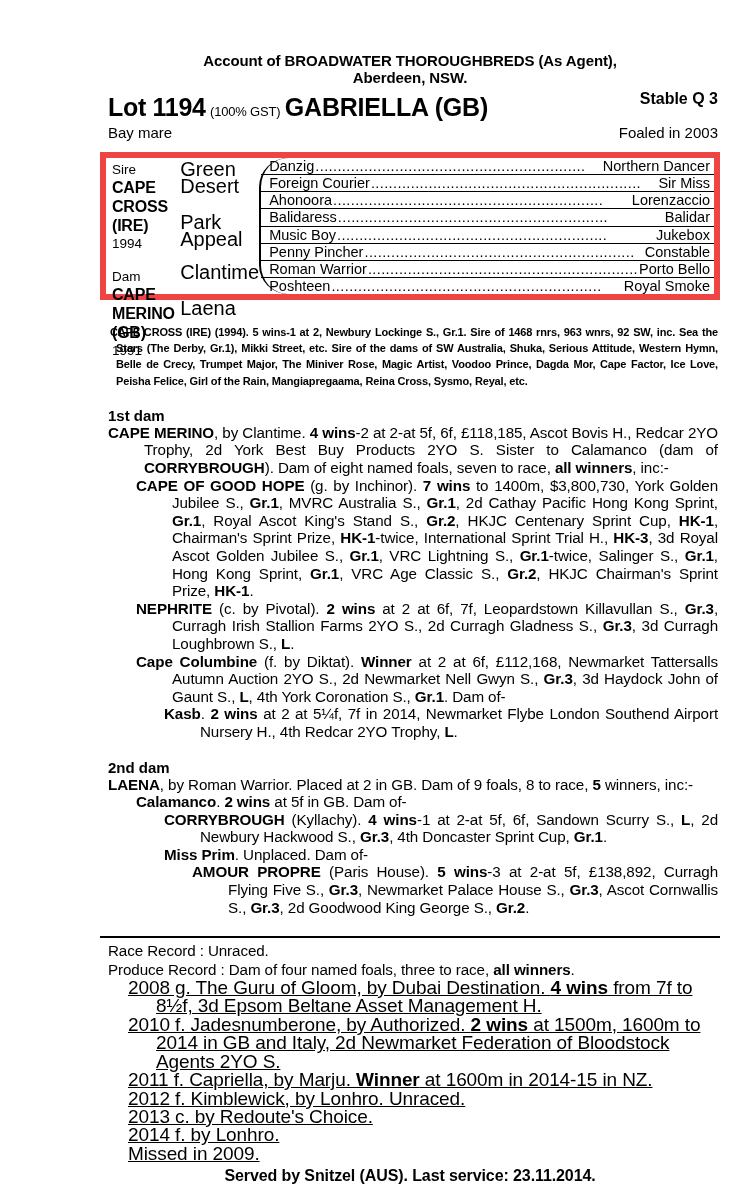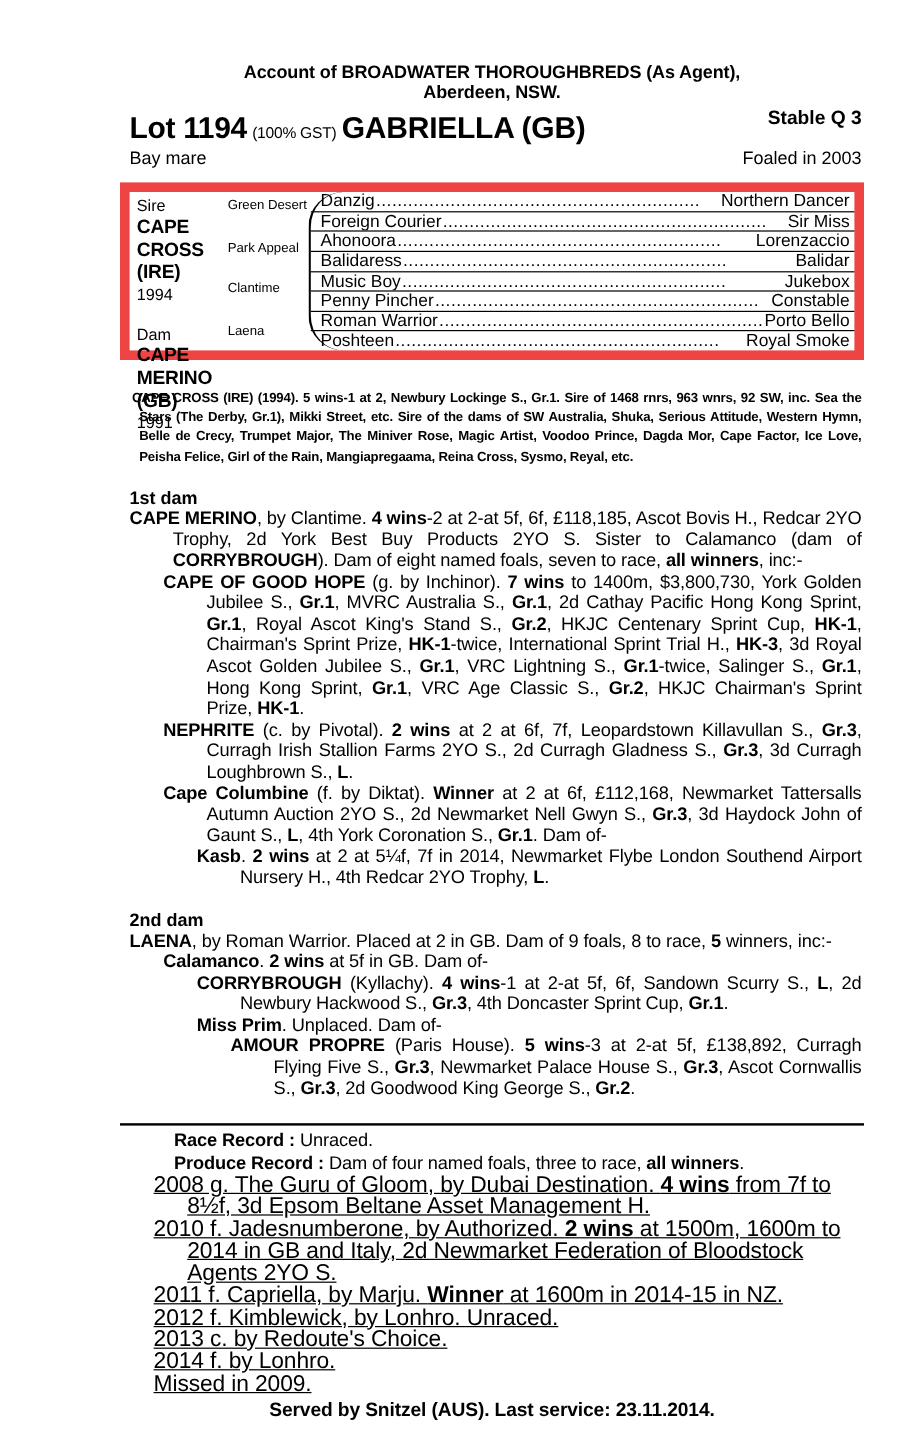--- a/index.html
+++ b/index.html
@@ -86,21 +86,21 @@
   .foaled {
     position: absolute;
     right: 2px;
     top: 0;
     font-size: 15px;
   }
 
   
   .ped-table {
     margin-top: 7px;
-    border: 8px solid #ef4444;
+    border: 6px solid #ef4444;
     display: flex;
     height: 148px;
     box-sizing: border-box;
   }
   .ped-col {
     box-sizing: border-box;
     padding: 3px 0 0 0;
   }
   .ped-col-1 { width: 180px; padding-left: 6px; }
   .ped-col-2 { width: 155px; }
@@ -122,21 +122,21 @@
     font-weight: bold;
     line-height: 19px;
     letter-spacing: -0.2px;
   }
   .ped-year {
     font-size: 13.5px;
     line-height: 17px;
   }
   .ped-gap { height: 16px; }
   .ped-mid {
-    font-size: 11px;
+    font-size: 20px;
     line-height: 17px;
   }
   .ped-mid-spacer { height: 19px; }
   .ped-mid-gap { height: 16px; }
   .gp-row {
     font-size: 14.5px;
     line-height: 17.2px;
     padding: 0 4px 0 8px;
     display: flex;
     align-items: baseline;
@@ -200,21 +200,21 @@
   }
   .records {
     padding-top: 4px;
   }
   .rec-line {
     font-size: 15.2px;
     line-height: 18.4px;
     padding-left: 8px;
     letter-spacing: -0.1px;
   }
-  .rec-label { font-weight: bold; margin-left: 37px; }
+  .rec-label { font-weight: normal; }
   .foal-line {
     font-size: 19px;
     line-height: 18.4px;
     padding-left: 56px;
     text-indent: -28px;
     letter-spacing: -0.1px;
     text-decoration: underline;
   }
   .served {
     text-align: center;

